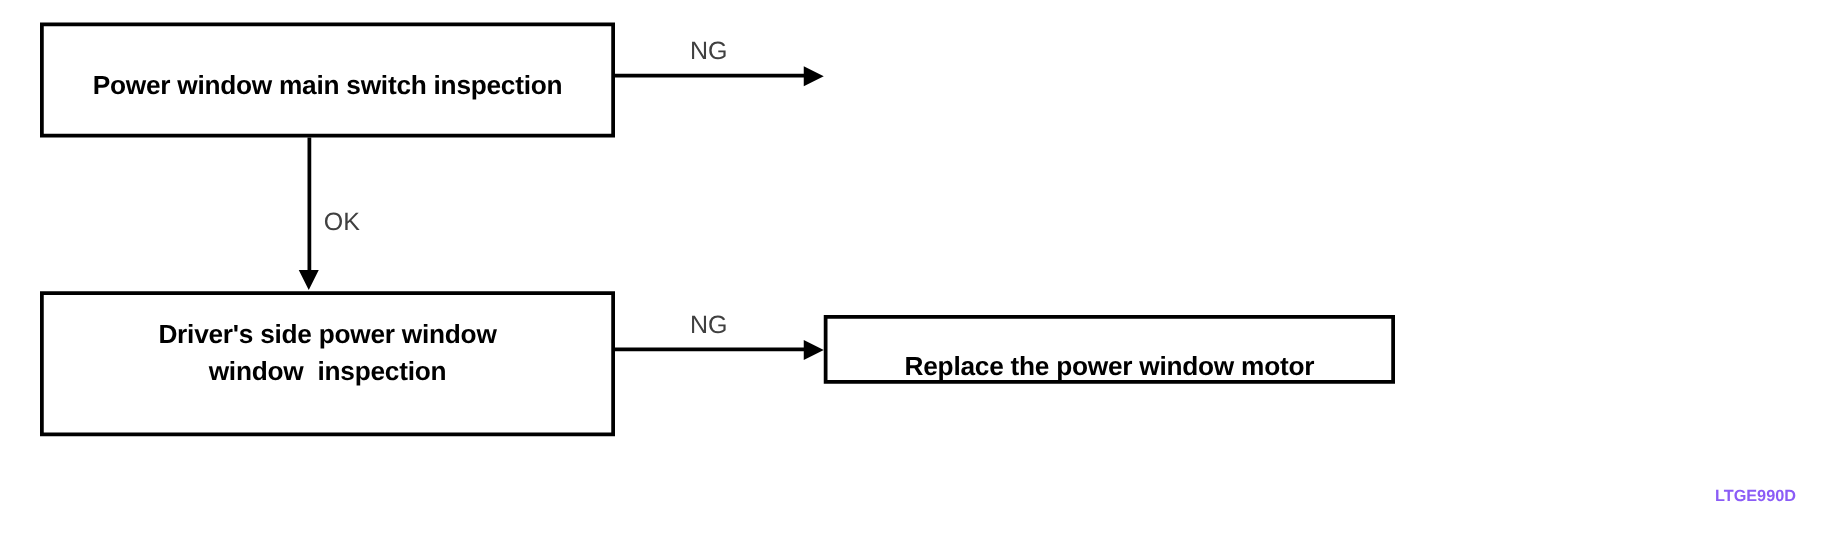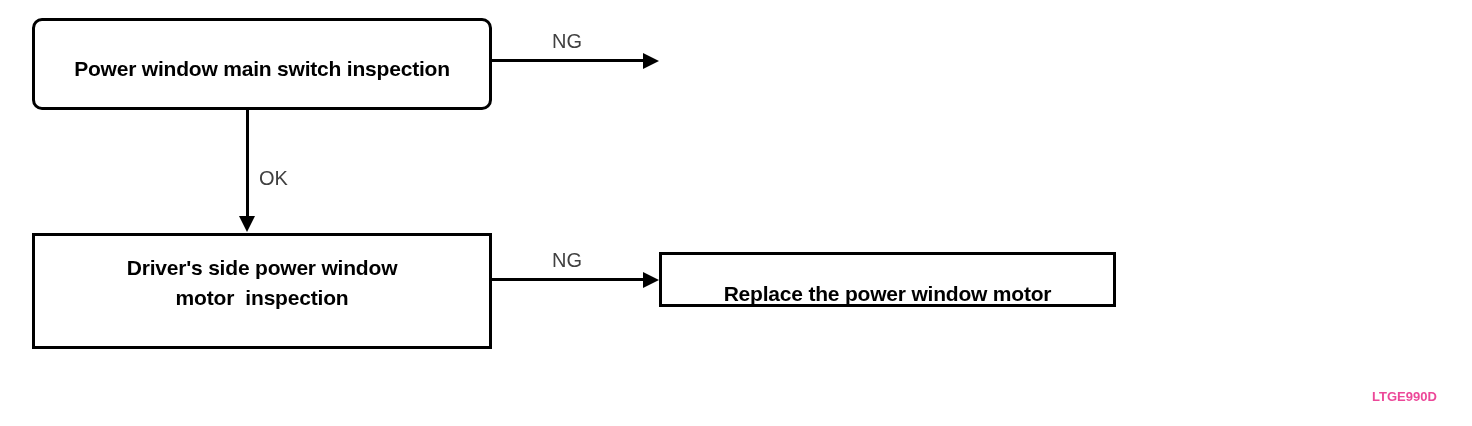--- a/index.html
+++ b/index.html
@@ -29,21 +29,21 @@
     right: 0;
     text-align: center;
     color: #000000;
     font-weight: bold;
     font-family: "Liberation Sans", sans-serif;
     letter-spacing: -0.2px;
     white-space: pre;
   }
   
   #box-main-switch-inspection {
-    left: 32px;  top: 18px;  width: 460px;  height: 92px; border-radius: 10px;
+    left: 32px;  top: 18px;  width: 460px;  height: 92px;
   }
   #box-main-switch-inspection .box-text {
     top: 36px; font-size: 21px;
   }
 
   #box-replace-main-switch {
     left: 659px; top: 31px; width: 457px; height: 56px;
   }
   #box-replace-main-switch .box-text {
     top: 14px; font-size: 21px;
@@ -111,41 +111,41 @@
   }
   #label-ng-top    { left: 552px; top: 30px;  }
   #label-ng-bottom { left: 552px; top: 249px; }
   #label-ok        { left: 259px; top: 167px; }
 
   
   #figure-code {
     position: absolute;
     left: 1372px;
     top: 389px;
-    color: #ec4899;
+    color: #8b5cf6;
     font-weight: bold;
     font-size: 13px;
     letter-spacing: 0px;
     font-family: "Liberation Sans", sans-serif;
     white-space: pre;
   }
 </style>
 </head>
 <body>
 
 <div id="canvas">
 
   <div class="box" id="box-main-switch-inspection">
     <div class="box-text">Power window main switch inspection</div>
   </div>
 
 
   <div class="box" id="box-motor-inspection">
     <div class="box-text line-1">Driver's side power window</div>
-    <div class="box-text line-2">motor  inspection</div>
+    <div class="box-text line-2">window  inspection</div>
   </div>
 
   <div class="box" id="box-replace-motor">
     <div class="box-text">Replace the power window motor</div>
   </div>
 
   <div class="h-line" id="line-ng-top"></div>
   <div class="arrow-right" id="arrow-ng-top"></div>
   <div class="edge-label" id="label-ng-top">NG</div>
 

